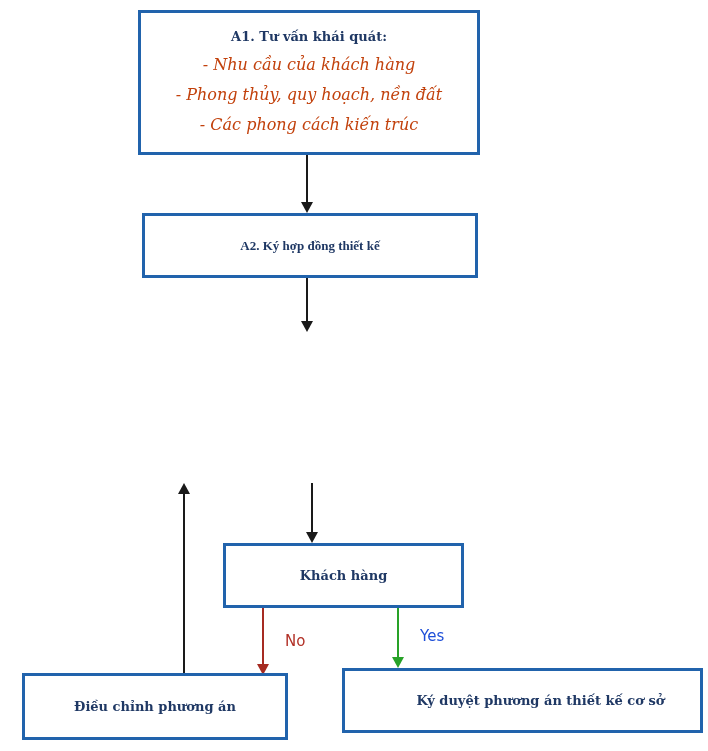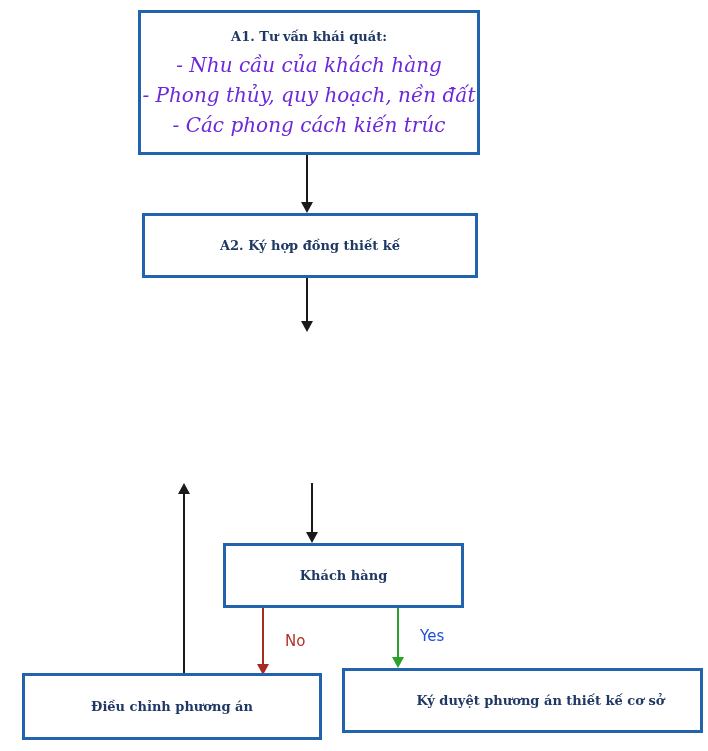--- a/index.html
+++ b/index.html
@@ -26,23 +26,23 @@
   .box .title {
     font-weight: bold;
     font-size: 13px;
     line-height: 26px;
   }
   .box.multi {
     padding-top: 11px;
   }
   .box.multi .item {
     font-style: italic;
-    font-size: 20px;
+    font-size: 16px;
     line-height: 30px;
-    color: #6d28d9;
+    color: #c2410c;
   }
   .box.single {
     display: flex;
     align-items: center;
     justify-content: center;
   }
   .vline {
     position: absolute;
     width: 2px;
   }
@@ -78,21 +78,21 @@
     <div class="item">- Nhu cầu của khách hàng</div>
     <div class="item">- Phong thủy, quy hoạch, nền đất</div>
     <div class="item">- Các phong cách kiến trúc</div>
   </div>
 
   <div>
     <div class="vline black" style="left:306px; top:155px; height:47px;"></div>
     <div class="head down black" style="left:301px; top:202px;"></div>
   </div>
 
-  <div class="box single" style="left:142px; top:213px; width:336px; height:65px;">
+  <div class="box single" style="left:142px; top:213px; width:336px; height:65px;font-family:Liberation Serif, serif;">
     <div class="title">A2. Ký hợp đồng thiết kế</div>
   </div>
 
   <div>
     <div class="vline black" style="left:306px; top:278px; height:43px;"></div>
     <div class="head down black" style="left:301px; top:321px;"></div>
   </div>
 
 
   <div>
@@ -114,21 +114,21 @@
     <div class="vline green" style="left:397px; top:608px; height:49px;"></div>
     <div class="head down green" style="left:392px; top:657px;"></div>
   </div>
   <div class="edge-label yes" style="left:420px; top:627px;">Yes</div>
 
   <div>
     <div class="head up black" style="left:178px; top:483px;"></div>
     <div class="vline black" style="left:183px; top:494px; height:179px;"></div>
   </div>
 
-  <div class="box single" style="left:22px; top:673px; width:300px; height:67px;">
+  <div class="box single" style="left:22px; top:673px; width:266px; height:67px;">
     <div class="title">Điều chỉnh phương án</div>
   </div>
 
   <div class="box single" style="left:342px; top:668px; width:361px; height:65px;padding-left:36px;">
     <div class="title">Ký duyệt phương án thiết kế cơ sở</div>
   </div>
 
 </div>
 
 </body></html>

